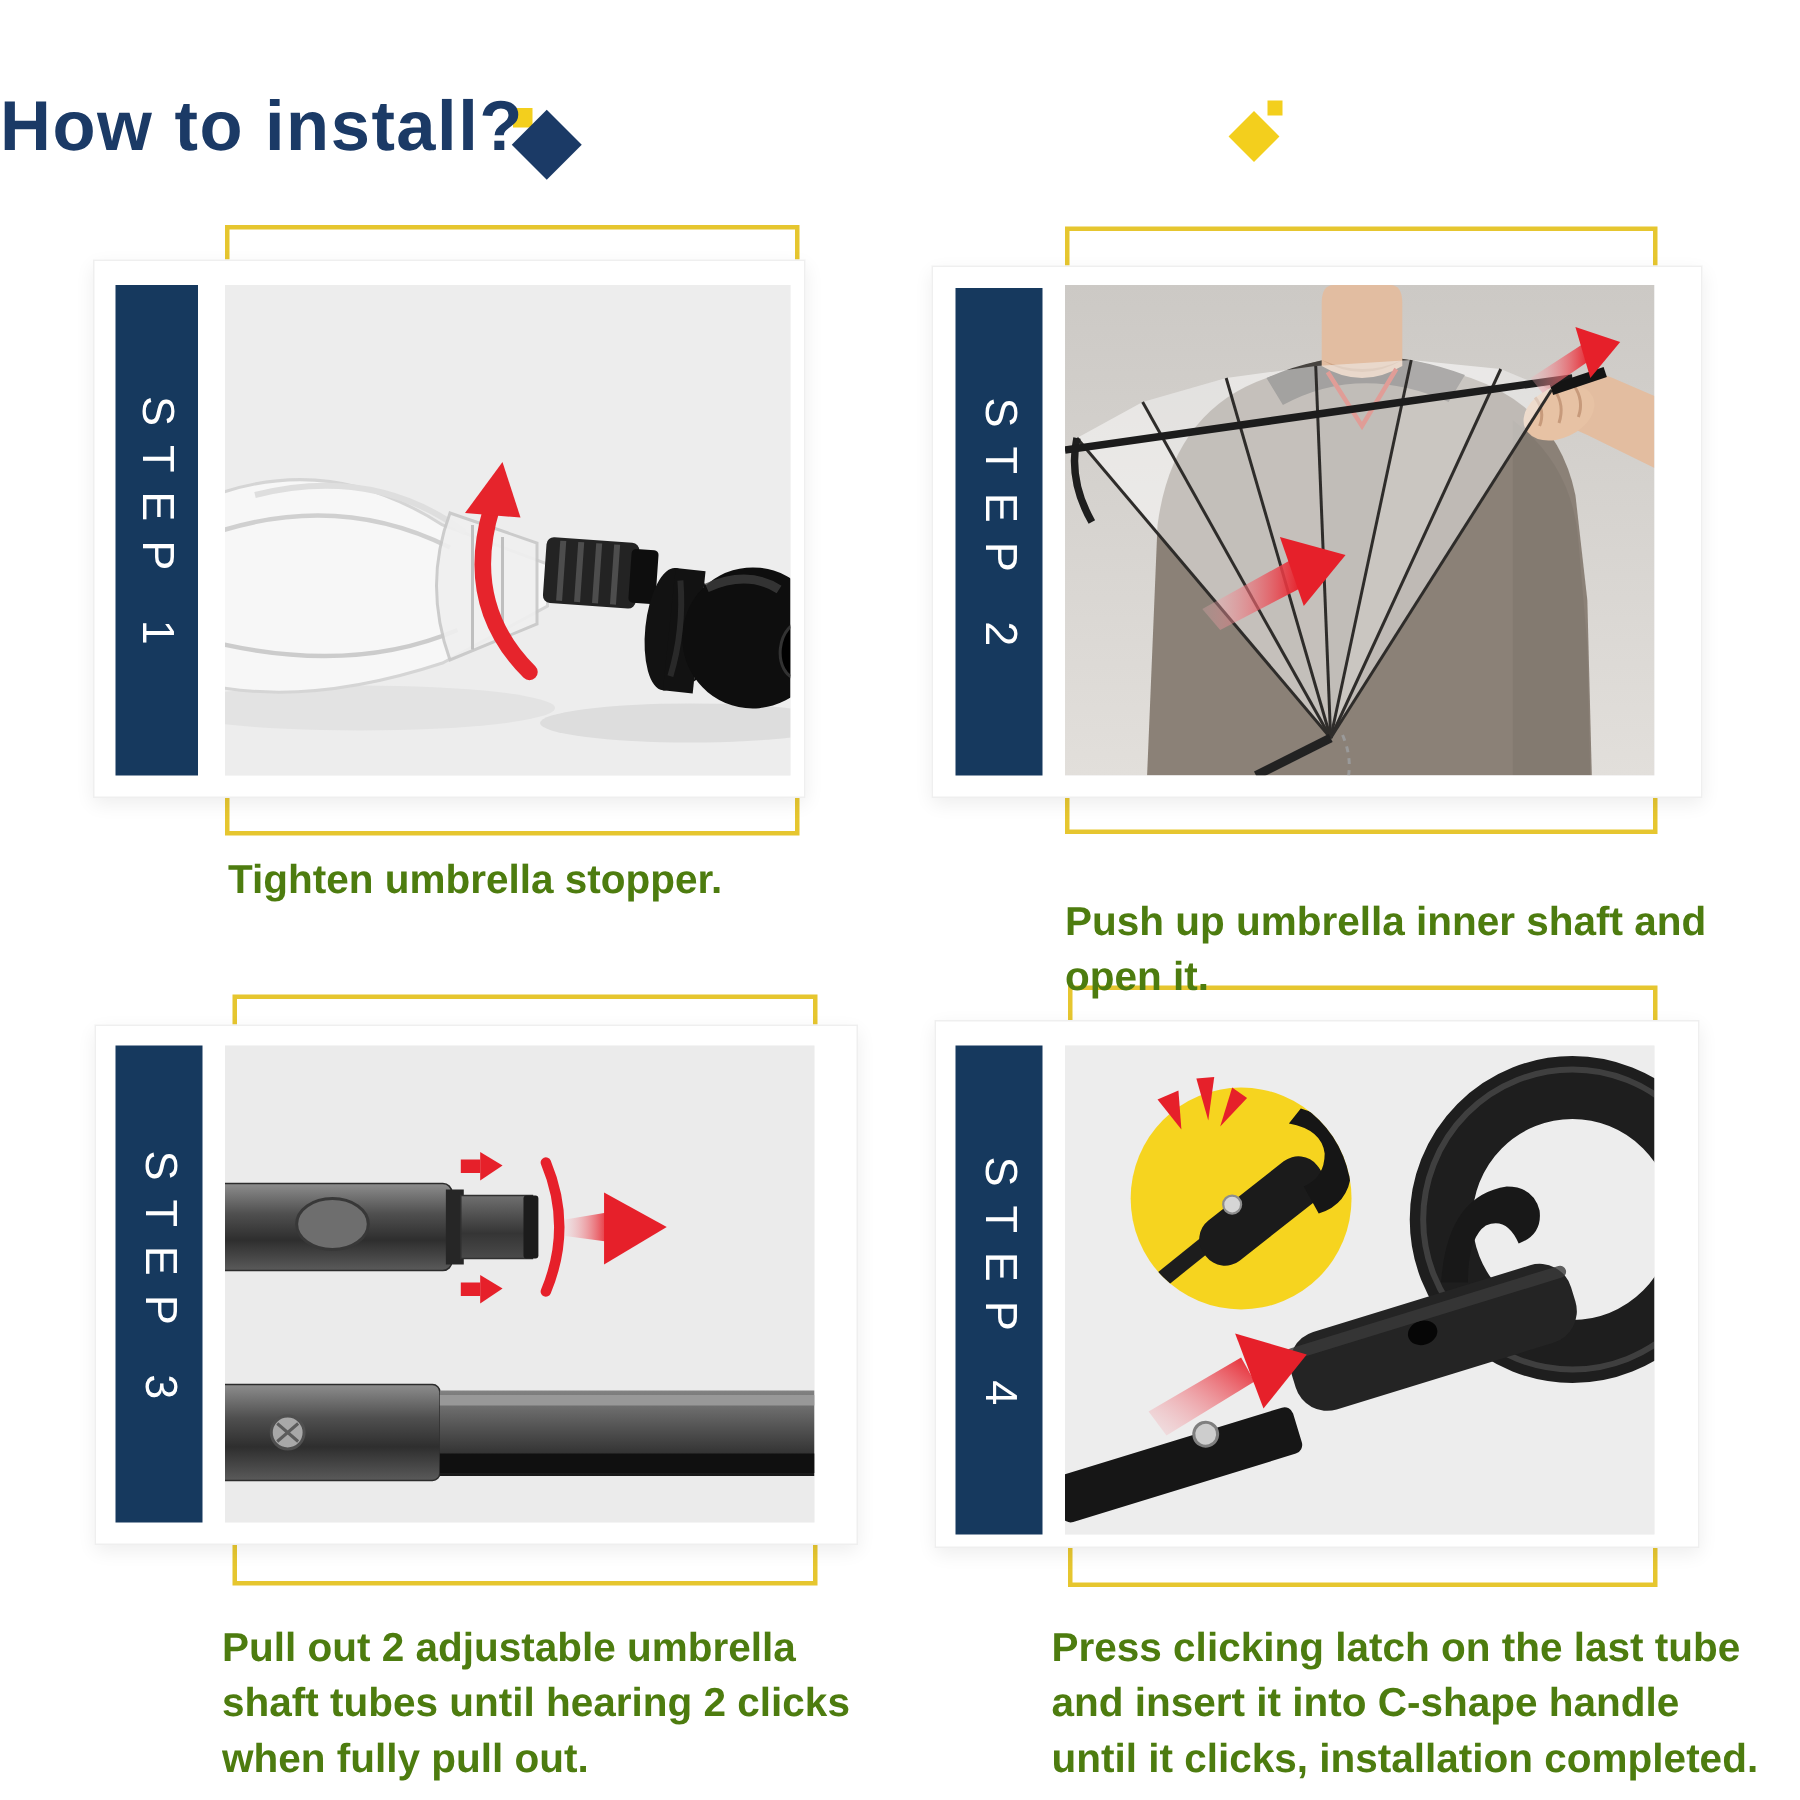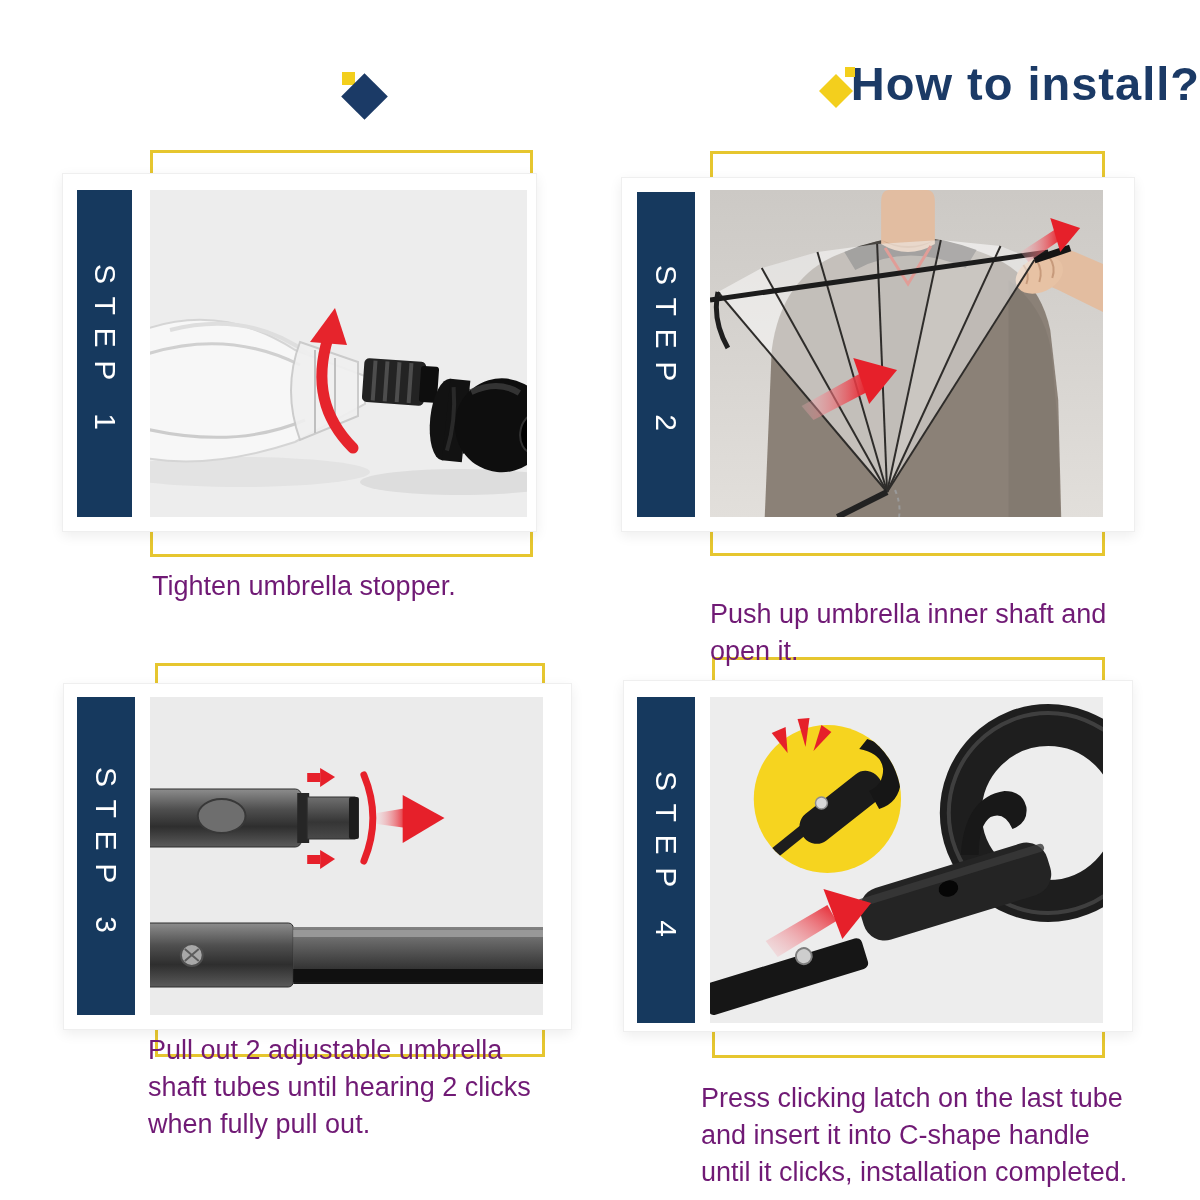--- a/index.html
+++ b/index.html
@@ -1,35 +1,35 @@
 <!DOCTYPE html>
 <html><head>
 <meta charset="utf-8">
 <style>
   html,body{margin:0;padding:0;background:#ffffff;}
   .stage{position:relative;width:1200px;height:1200px;background:#ffffff;overflow:hidden;
          font-family:"Liberation Sans",sans-serif;}
 
   
-  .header-title{position:absolute;left:0;top:56px;width:1200px;text-align:right;
+  .header-title{position:absolute;left:0;top:56px;width:1200px;text-align:left;
     font-size:47px;font-weight:bold;letter-spacing:1px;color:#1b3a66;}
   .deco-sq{position:absolute;background:#f3cf1d;}
   .deco-diamond{position:absolute;transform:rotate(45deg);}
 
   
   .yellow-frame{position:absolute;border:3px solid #e6c62f;box-sizing:border-box;z-index:1;}
   .card{position:absolute;background:#ffffff;border:1px solid #efefef;
         box-shadow:0 4px 12px rgba(0,0,0,0.07);box-sizing:border-box;z-index:2;}
   .step-bar{position:absolute;background:#16395e;display:flex;align-items:center;justify-content:center;z-index:3;}
   .step-bar span{writing-mode:vertical-rl;text-orientation:mixed;color:#ffffff;
         font-size:30px;letter-spacing:0.42em;white-space:nowrap;}
   .photo{position:absolute;background:#ececec;overflow:hidden;z-index:3;}
   .photo svg{display:block;width:100%;height:100%;}
-  .caption{position:absolute;color:#701a75;font-size:27px;line-height:37px;
-        white-space:pre-line;z-index:2;}
+  .caption{position:absolute;color:#4d7c0f;font-size:27px;line-height:37px;
+        white-space:pre-line;z-index:2;font-weight:bold;}
 </style>
 </head>
 <body>
 
 <div class="stage">
 
   <div>
     <div class="deco-sq" style="left:342px;top:72px;width:13px;height:13px;"></div>
     <div class="deco-diamond" style="left:348px;top:80px;width:33px;height:33px;background:#1b3a66;"></div>
     <div class="header-title">How to install?</div>
@@ -208,21 +208,21 @@
         <g>
           <rect x="-6" y="226" width="150" height="64" rx="5" fill="url(#mt1)" stroke="#2c2c2c" stroke-width="1"></rect>
           <circle cx="42" cy="258" r="11" fill="#a8a8a8" stroke="#4f4f4f" stroke-width="2"></circle>
           <path d="M 35,252 L 49,264 M 49,252 L 35,264" stroke="#5c5c5c" stroke-width="2"></path>
           <rect x="144" y="230" width="256" height="57" fill="url(#mt3)"></rect>
           <rect x="144" y="233" width="256" height="7" fill="#989898"></rect>
           <rect x="144" y="272" width="256" height="13" fill="#101010"></rect>
         </g>
       </svg>
     </div>
-    <div class="caption" style="left:148px;top:1032px;width:445px;">Pull out 2 adjustable umbrella
+    <div class="caption" style="left:148px;top:1080px;width:445px;">Pull out 2 adjustable umbrella
 shaft tubes until hearing 2 clicks
 when fully pull out.</div>
   </div>
 
   <div>
     <div class="yellow-frame" style="left:712px;top:657px;width:393px;height:401px;"></div>
     <div class="card" style="left:623px;top:680px;width:510px;height:352px;"></div>
     <div class="step-bar" style="left:637px;top:697px;width:58px;height:326px;">
       <span>STEP 4</span>
     </div>

